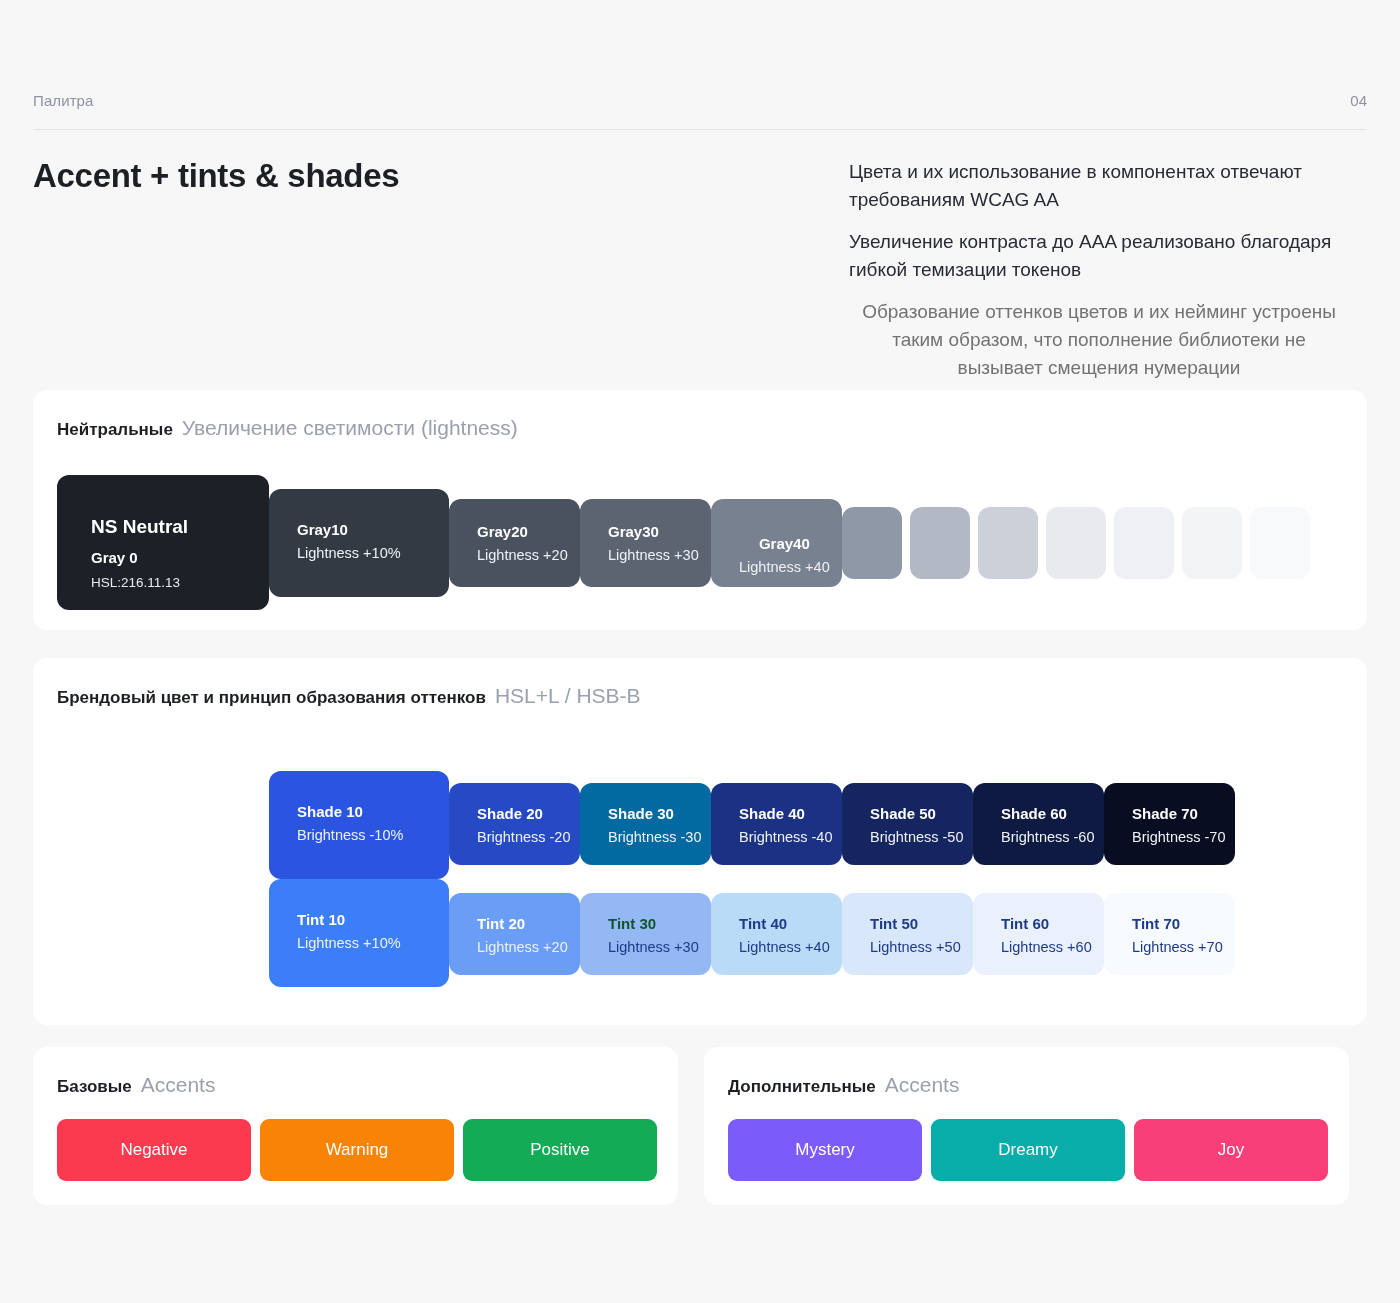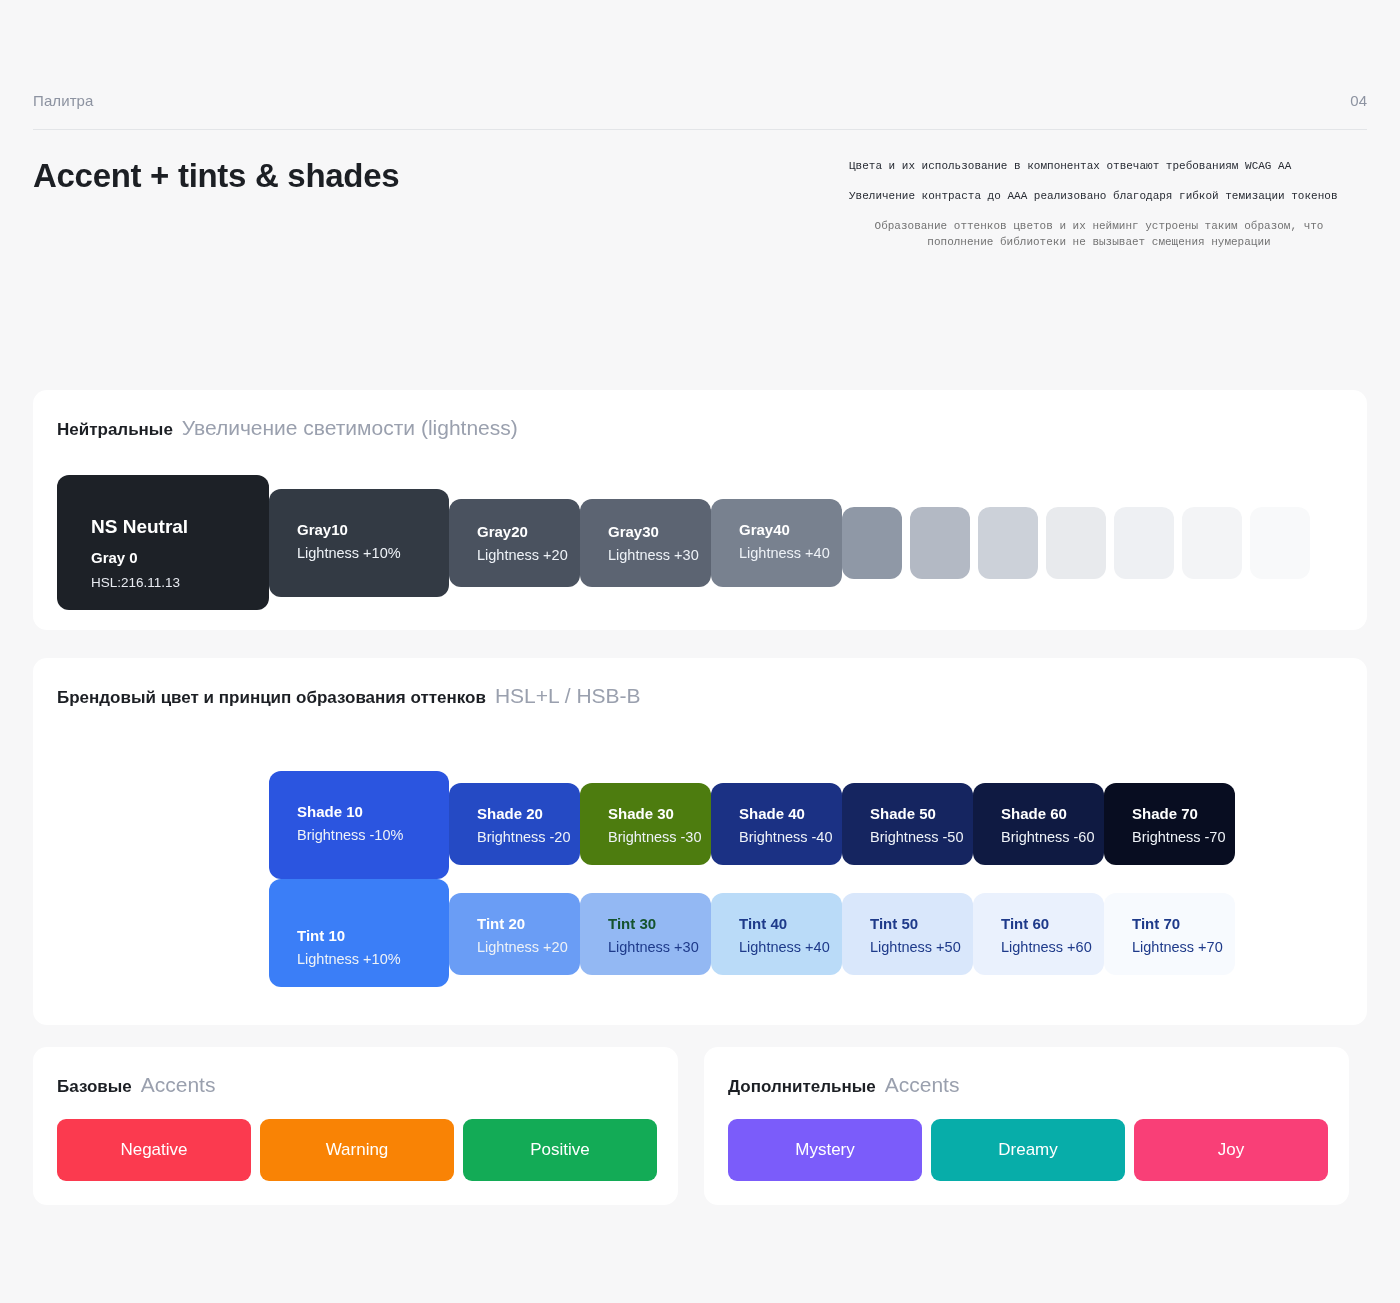--- a/index.html
+++ b/index.html
@@ -38,23 +38,22 @@
     left: 33px; top: 157px;
     font-size: 33px; font-weight: 700; color: #1c1f24;
     letter-spacing: -0.3px;
   }
 
   .notes {
     position: absolute;
     left: 849px; top: 158px; width: 500px;
   }
   .note {
-    font-size: 11px; line-height: 1.47; color: #272b33;
+    font-size: 19px; line-height: 1.47; color: #272b33;
     margin-bottom: 14px;
-    font-family: Liberation Mono, monospace;
   }
   .note.muted { color: #737373; margin-bottom: 4px; text-align: center; }
 
   
   .card {
     position: absolute;
     background: #ffffff;
     border-radius: 14px;
   }
   .card-head {
@@ -144,21 +143,21 @@
             <div class="sw-t2" style="color: rgb(238, 242, 247);">Lightness +20</div>
           </div>
         </div>
         <div class="sw" style="left: 523px; top: 24px; width: 131px; height: 88px; background: rgb(92, 100, 114); z-index: 38;">
           <div class="sw-body" style="top: 22px;">
             <div class="sw-t1" style="color: rgb(255, 255, 255);">Gray30</div>
             <div class="sw-t2" style="color: rgb(238, 242, 247);">Lightness +30</div>
           </div>
         </div>
         <div class="sw" style="left: 654px; top: 24px; width: 131px; height: 88px; background: rgb(120, 129, 143); z-index: 37;">
-          <div class="sw-body" style="top: 20px;">
+          <div class="sw-body" style="top: 34px; text-align: center;">
             <div class="sw-t1" style="color: rgb(255, 255, 255);">Gray40</div>
             <div class="sw-t2" style="color: rgb(238, 242, 247);">Lightness +40</div>
           </div>
         </div>
         <div class="sw" style="left: 785px; top: 32px; width: 60px; height: 72px; background: rgb(143, 152, 166); z-index: 36;"></div>
         <div class="sw" style="left: 853px; top: 32px; width: 60px; height: 72px; background: rgb(179, 185, 196); z-index: 35;"></div>
         <div class="sw" style="left: 921px; top: 32px; width: 60px; height: 72px; background: rgb(204, 209, 217); z-index: 34;"></div>
         <div class="sw" style="left: 989px; top: 32px; width: 60px; height: 72px; background: rgb(232, 234, 237); z-index: 33;"></div>
         <div class="sw" style="left: 1057px; top: 32px; width: 60px; height: 72px; background: rgb(238, 240, 243); z-index: 32;"></div>
         <div class="sw" style="left: 1125px; top: 32px; width: 60px; height: 72px; background: rgb(243, 244, 246); z-index: 31;"></div>
@@ -177,21 +176,21 @@
             <div class="sw-t1" style="color: rgb(255, 255, 255);">Shade 10</div>
             <div class="sw-t2" style="color: rgb(238, 242, 247);">Brightness -10%</div>
           </div>
         </div>
         <div class="sw" style="left: 392px; top: 42px; width: 131px; height: 82px; background: rgb(37, 74, 196); z-index: 39;">
           <div class="sw-body" style="top: 20px;">
             <div class="sw-t1" style="color: rgb(255, 255, 255);">Shade 20</div>
             <div class="sw-t2" style="color: rgb(238, 242, 247);">Brightness -20</div>
           </div>
         </div>
-        <div class="sw" style="left: 523px; top: 42px; width: 131px; height: 82px; background: #4d7c0f; z-index: 38;">
+        <div class="sw" style="left: 523px; top: 42px; width: 131px; height: 82px; background: #0369a1; z-index: 38;">
           <div class="sw-body" style="top: 20px;">
             <div class="sw-t1" style="color: rgb(255, 255, 255);">Shade 30</div>
             <div class="sw-t2" style="color: rgb(238, 242, 247);">Brightness -30</div>
           </div>
         </div>
         <div class="sw" style="left: 654px; top: 42px; width: 131px; height: 82px; background: rgb(27, 49, 132); z-index: 37;">
           <div class="sw-body" style="top: 20px;">
             <div class="sw-t1" style="color: rgb(255, 255, 255);">Shade 40</div>
             <div class="sw-t2" style="color: rgb(238, 242, 247);">Brightness -40</div>
           </div>
@@ -209,21 +208,21 @@
           </div>
         </div>
         <div class="sw" style="left: 1047px; top: 42px; width: 131px; height: 82px; background: rgb(8, 13, 33); z-index: 34;">
           <div class="sw-body" style="top: 20px;">
             <div class="sw-t1" style="color: rgb(255, 255, 255);">Shade 70</div>
             <div class="sw-t2" style="color: rgb(238, 242, 247);">Brightness -70</div>
           </div>
         </div>
         <div class="sw" style="left: 212px; top: 138px; width: 180px; height: 108px; background: rgb(59, 126, 247); z-index: 40;">
           <div class="sw-body" style="top: 30px;">
-            <div class="sw-t1" style="color: rgb(255, 255, 255); margin-top: 16px;">Tint 10</div>
+            <div class="sw-t1" style="color: rgb(255, 255, 255);">Tint 10</div>
             <div class="sw-t2" style="color: rgb(238, 242, 247);">Lightness +10%</div>
           </div>
         </div>
         <div class="sw" style="left: 392px; top: 152px; width: 131px; height: 82px; background: rgb(106, 157, 245); z-index: 39;">
           <div class="sw-body" style="top: 20px;">
             <div class="sw-t1" style="color: rgb(255, 255, 255);">Tint 20</div>
             <div class="sw-t2" style="color: rgb(238, 242, 247);">Lightness +20</div>
           </div>
         </div>
         <div class="sw" style="left: 523px; top: 152px; width: 131px; height: 82px; background: rgb(147, 184, 243); z-index: 38;">

